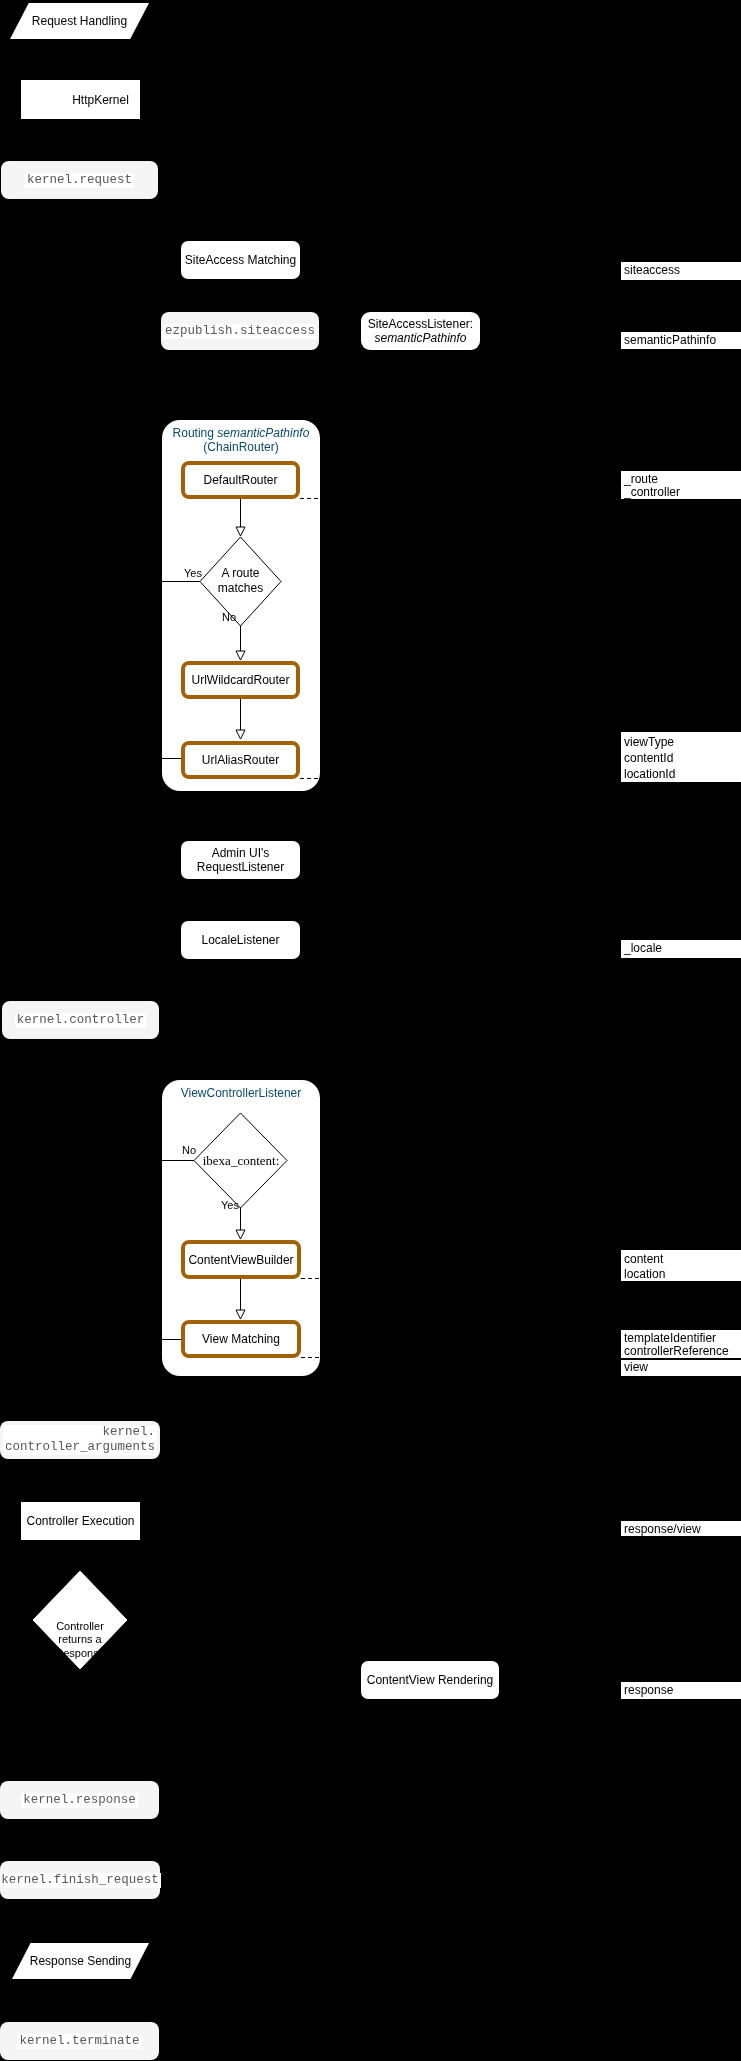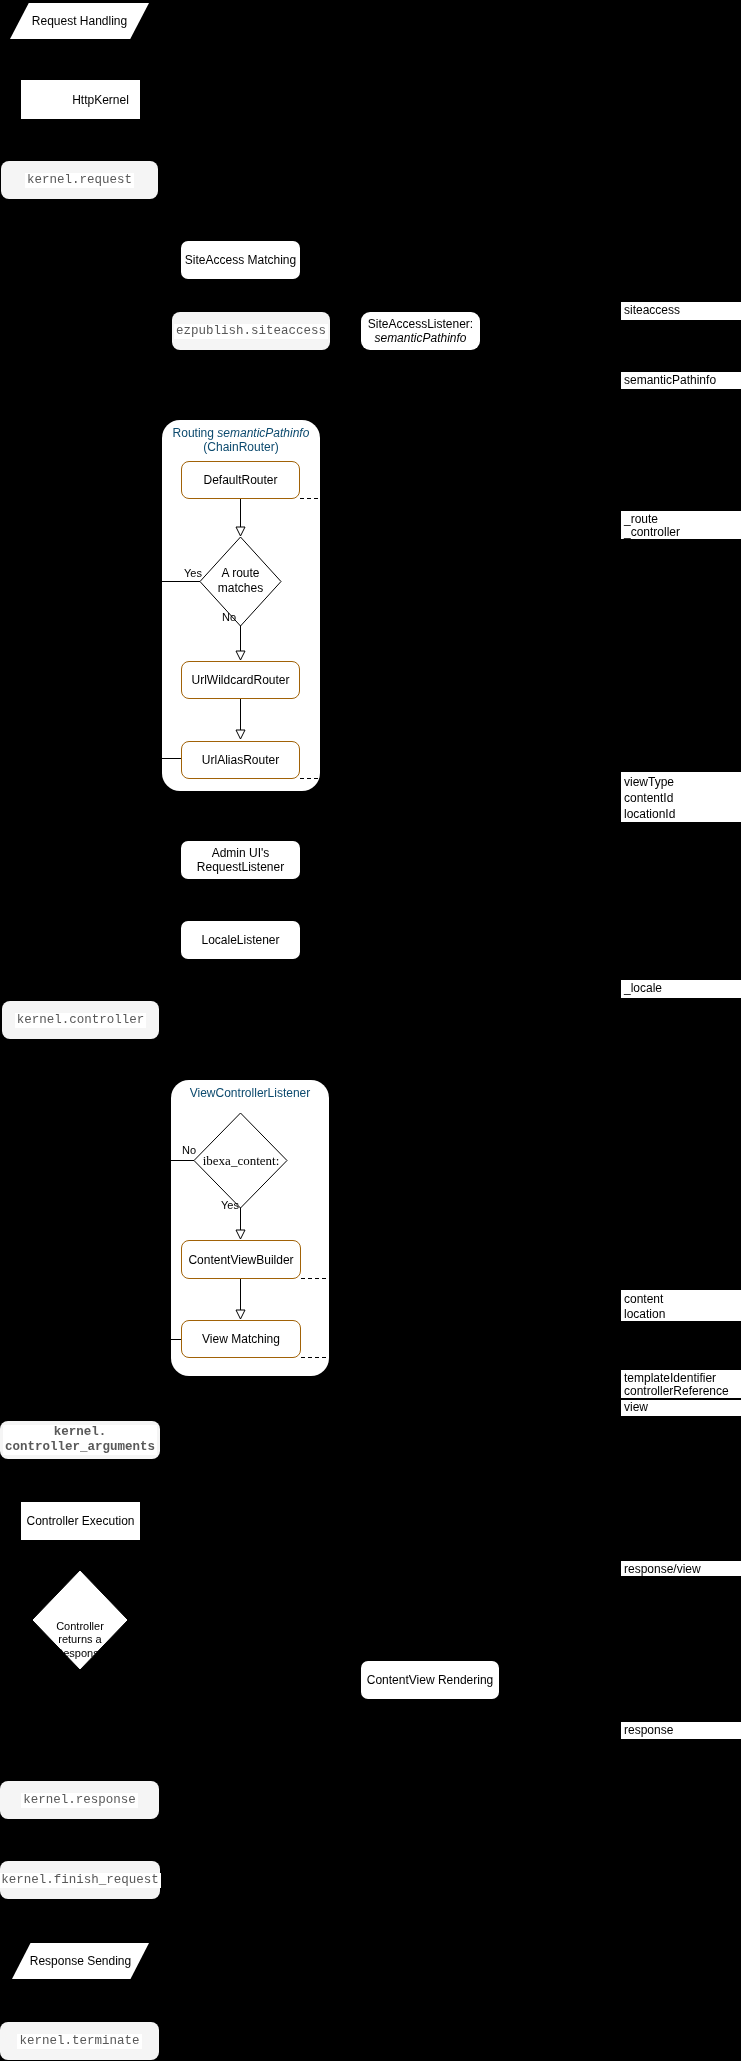--- a/index.html
+++ b/index.html
@@ -3,54 +3,54 @@
 <meta charset="utf-8">
 <style>
   html,body{margin:0;padding:0;background:#000;}
   .stage{position:relative;width:741px;height:2061px;background:#000;overflow:hidden;
          font-family:"Liberation Sans",sans-serif;color:#000;}
   .abs{position:absolute;box-sizing:border-box;}
   .center{display:flex;align-items:center;justify-content:center;text-align:center;}
   .node{font-size:12px;line-height:14px;color:#000;z-index:3;}
   .white{background:#fff;}
   .round{border-radius:7px;}
-  .bordered{background:#fff;border:1px solid #a16207;border-radius:8px;}
+  .bordered{background:#fff;border:4px solid #a16207;border-radius:8px;}
   .event{background:#f5f5f5;border-radius:8px;z-index:3;
          font-family:"Liberation Mono","DejaVu Sans Mono",monospace;
          font-size:12.5px;line-height:15px;color:#595959;}
   .event .lbl{background:#fff;padding:0 2px;white-space:nowrap;}
   .container{background:#fff;border-radius:18px;z-index:1;}
   .ctitle{position:absolute;left:0;right:0;top:6px;text-align:center;
           font-size:12px;line-height:14px;color:#0c4a6e;}
   .parallelogram{background:#fff;clip-path:polygon(13.5% 0,100% 0,86.5% 100%,0 100%);}
   .overlay{z-index:2;}
   .dtext{z-index:3;font-size:12px;line-height:15px;}
   .yn{position:absolute;z-index:3;font-size:11px;line-height:12px;color:#000;}
   .annot{position:absolute;left:621px;width:120px;background:#fff;color:#000;z-index:3;
-         font-size:12px;line-height:13px;padding:2px 0 1px 3px;box-sizing:border-box;text-align:left;margin-top:40px;}
+         font-size:12px;line-height:13px;padding:2px 0 1px 3px;box-sizing:border-box;text-align:left;}
   .annot span{display:block;}
   .line2 span{display:block;}
   svg line,svg path{stroke:#000;stroke-width:1;fill:none;}
   svg polygon.diamond{fill:#fff;stroke:#000;stroke-width:1;}
   svg polygon.head{fill:#fff;stroke:#000;stroke-width:1;}
   svg path.dash{stroke-dasharray:4,3;}
 </style>
 </head>
 <body>
 
 <div class="stage">
 
   <div class="abs container" style="left:162px;top:420px;width:158px;height:371px;">
     <div class="ctitle"><span>Routing</span>
       <i>semanticPathinfo</i>
       <span style="display:block;">(ChainRouter)</span>
     </div>
   </div>
 
-  <div class="abs container" style="left:162px;top:1080px;width:158px;height:296px;margin-left:9px;">
+  <div class="abs container" style="left:162px;top:1080px;width:158px;height:296px;">
     <div class="ctitle">ViewControllerListener</div>
   </div>
 
   <svg class="abs overlay" style="left:0;top:0;" width="741" height="2061" viewBox="0 0 741 2061">
 
     <g>
       <path class="dash" d="M300 498.5 H621"></path>
       <path class="dash" d="M300 778.5 H621"></path>
       <path class="dash" d="M301 1278.5 H621"></path>
       <path class="dash" d="M301 1357.5 H621"></path>
@@ -88,21 +88,21 @@
   </div>
 
   <div class="abs center event" style="left:1px;top:161px;width:157px;height:38px;">
     <span class="lbl">kernel.request</span>
   </div>
 
   <div class="abs center node white round" style="left:181px;top:241px;width:119px;height:38px;">
     <span>SiteAccess Matching</span>
   </div>
 
-  <div class="abs center event" style="left:161px;top:312px;width:158px;height:38px;margin-left:11px;">
+  <div class="abs center event" style="left:161px;top:312px;width:158px;height:38px;">
     <span class="lbl">ezpublish.siteaccess</span>
   </div>
 
   <div class="abs center node white round line2" style="left:361px;top:312px;width:119px;height:38px;border-radius:9px;">
     <div>
       <span>SiteAccessListener:</span>
       <span style="font-style:italic;">semanticPathinfo</span>
     </div>
   </div>
 
@@ -150,21 +150,21 @@
 
   <div class="abs center node bordered" style="left:181px;top:1240px;width:120px;height:39px;">
     <span>ContentViewBuilder</span>
   </div>
 
   <div class="abs center node bordered" style="left:181px;top:1320px;width:120px;height:38px;">
     <span>View Matching</span>
   </div>
 
   <div class="abs center event line2" style="left:0;top:1421px;width:160px;height:38px;">
-    <div style="text-align:center;font-weight:bold;">
+    <div style="text-align:right;">
       <span class="lbl">kernel.</span>
       <span class="lbl">controller_arguments</span>
     </div>
   </div>
 
   <div class="abs center node white" style="left:21px;top:1502px;width:119px;height:38px;">
     <span>Controller Execution</span>
   </div>
 
   <div class="abs center dtext" style="left:42px;top:1599px;width:76px;height:42px;font-size:11px;line-height:13.5px;">

